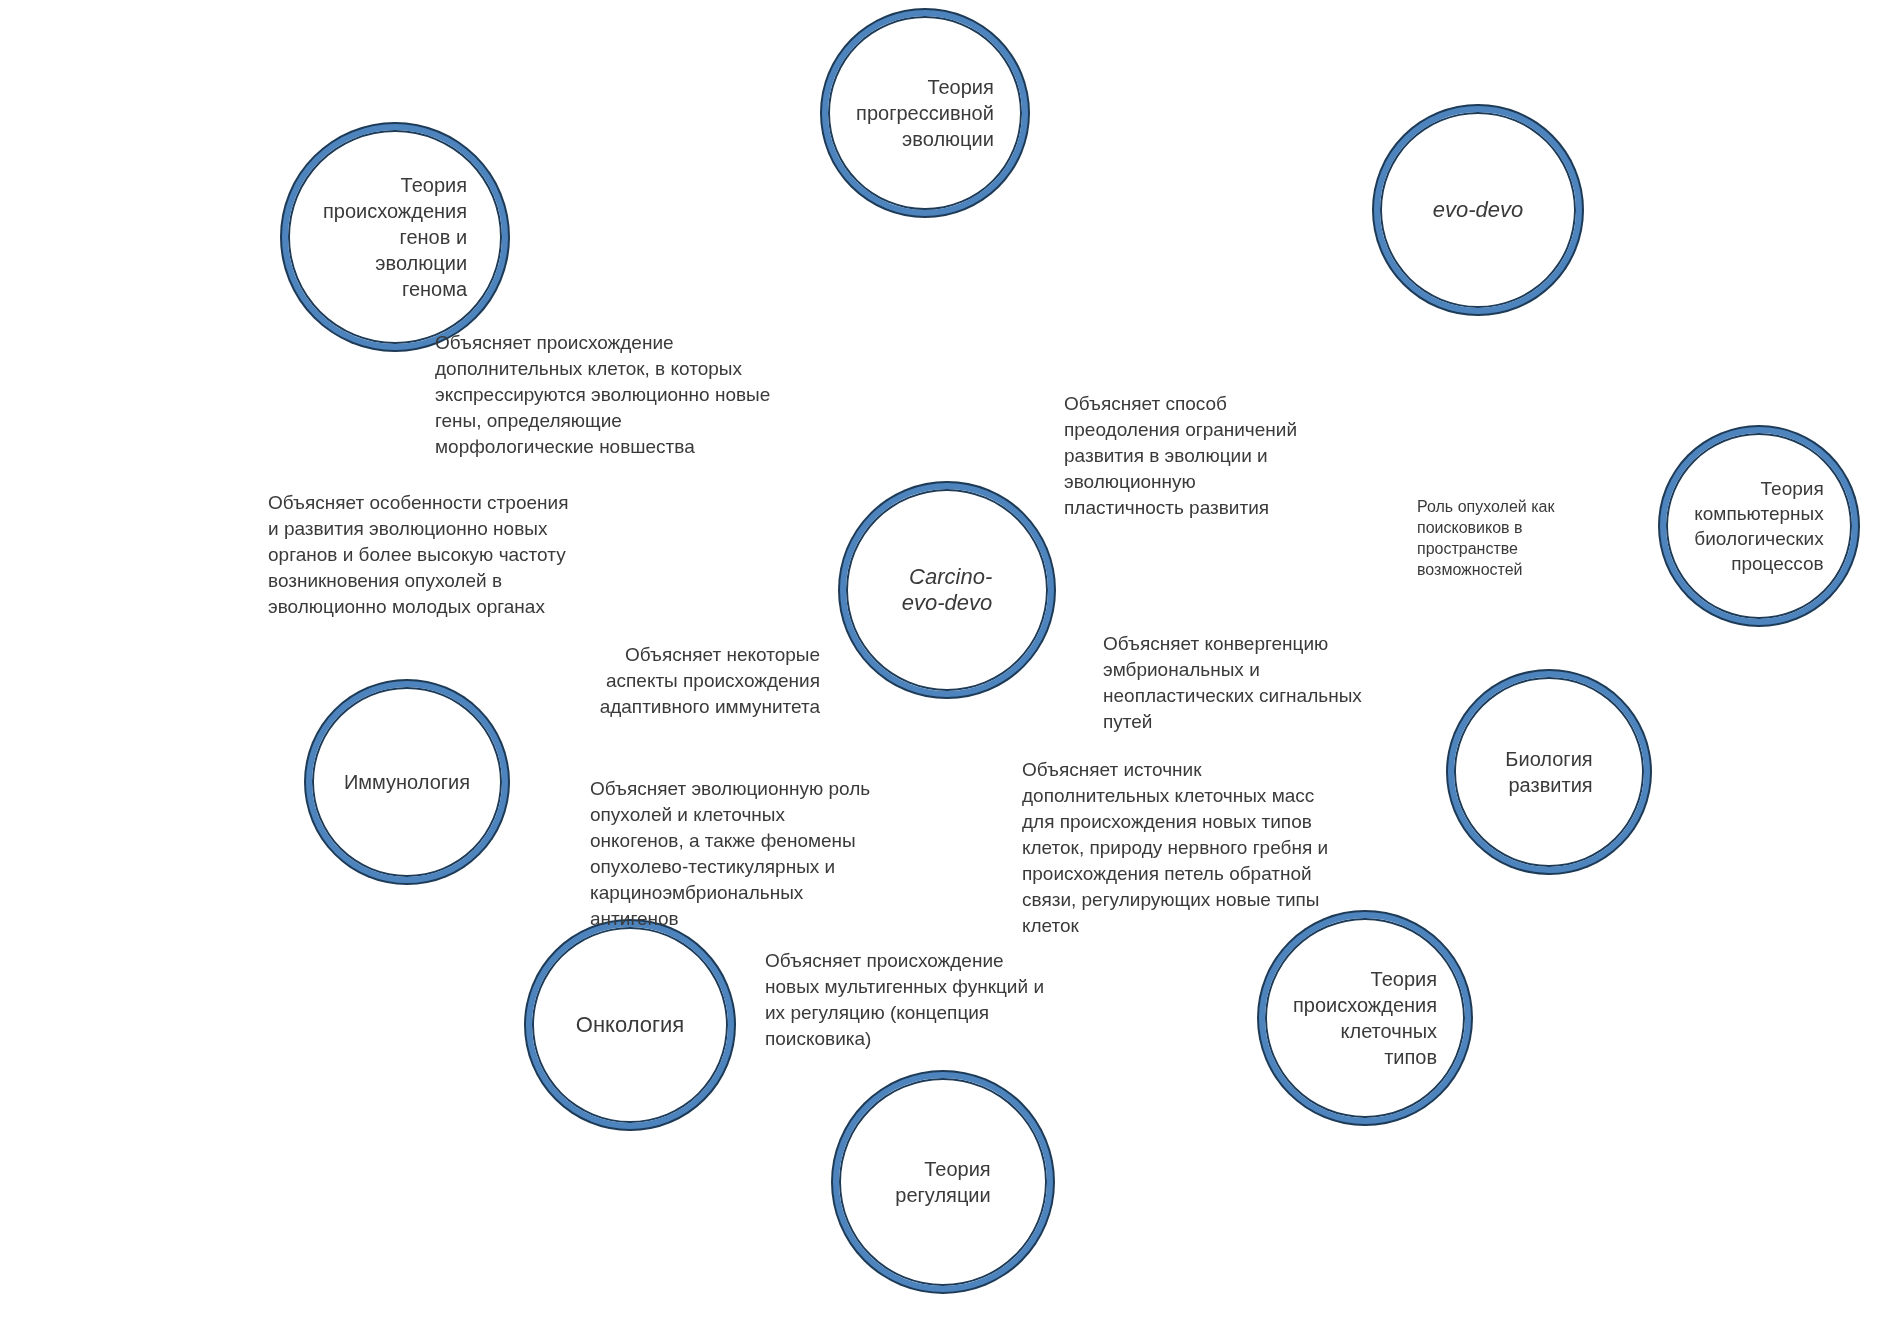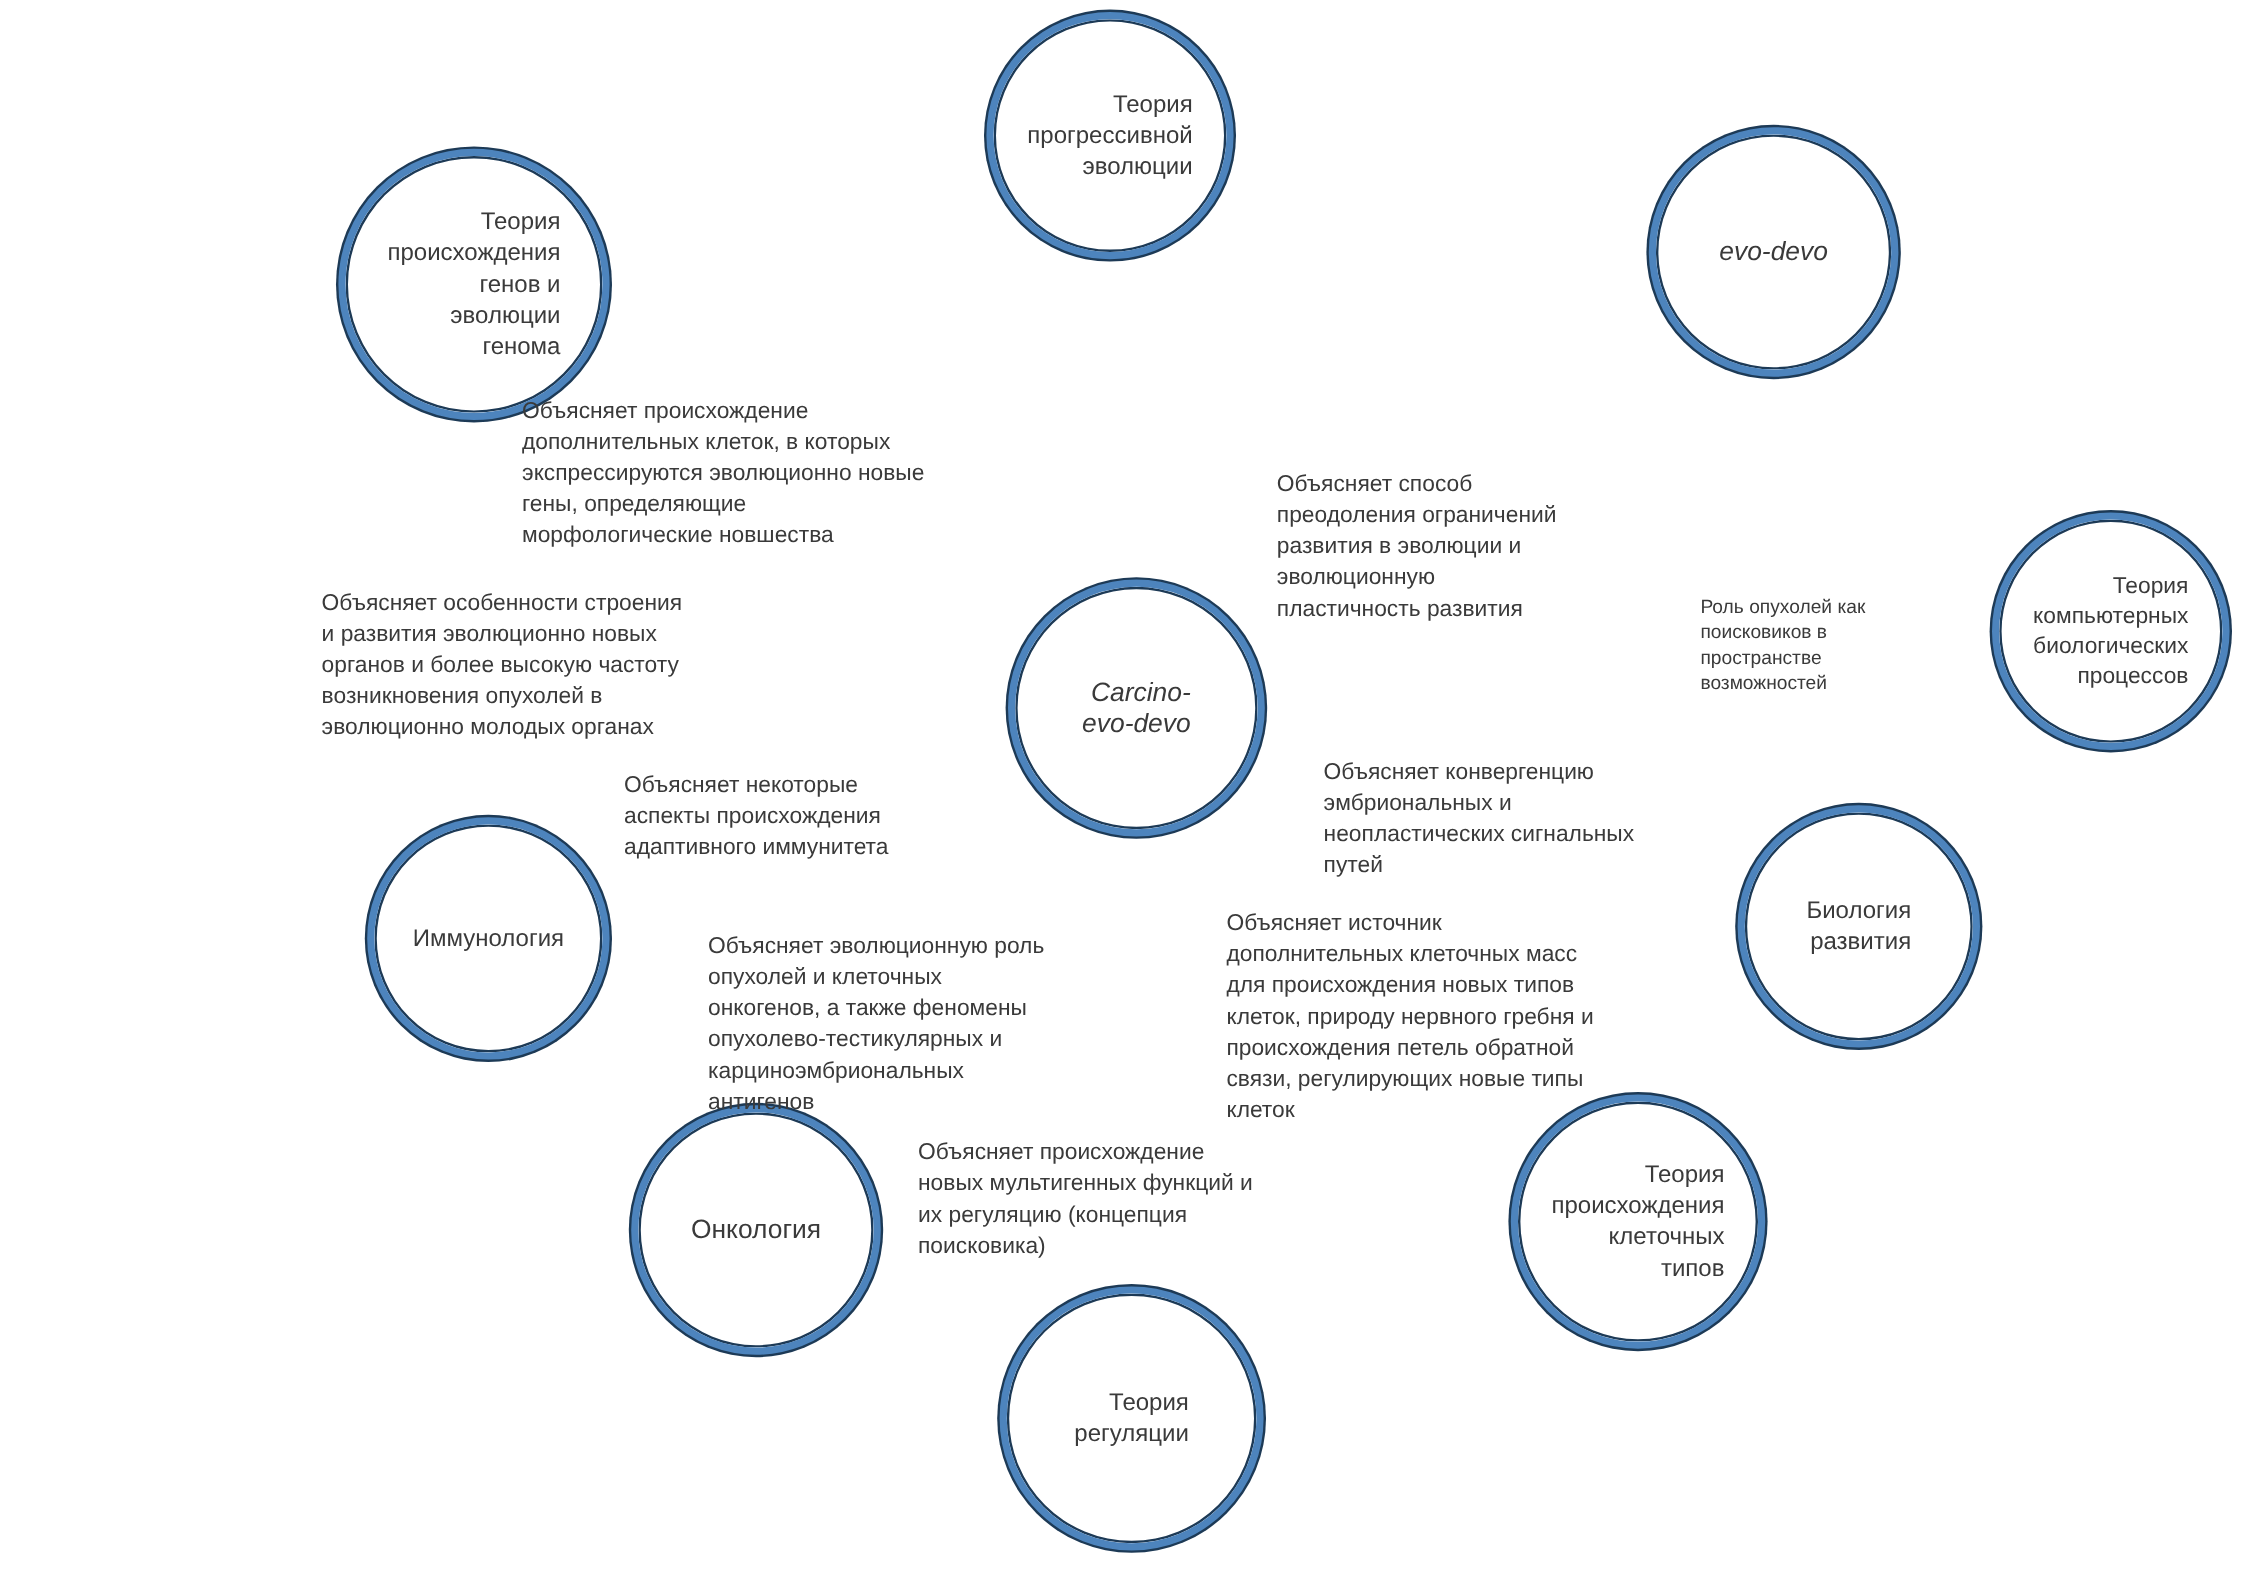--- a/index.html
+++ b/index.html
@@ -110,21 +110,21 @@
 и развития эволюционно новых
 органов и более  высокую частоту
 возникновения опухолей в
 эволюционно молодых органах</div>
 
   <div class="annotation small" style="left:1417px;top:496px;width:230px;">Роль опухолей как
 поисковиков в
 пространстве
 возможностей</div>
 
-  <div class="annotation" style="left:520px;top:642px;width:300px;">Объясняет некоторые
+  <div class="annotation" style="left:520px;top:642px;width:300px;text-align:right;">Объясняет некоторые
 аспекты происхождения
 адаптивного иммунитета</div>
 
   <div class="annotation" style="left:1103px;top:631px;width:360px;">Объясняет конвергенцию
 эмбриональных и
 неопластических сигнальных
 путей</div>
 
   <div class="annotation" style="left:590px;top:776px;width:360px;">Объясняет эволюционную роль
 опухолей и клеточных

